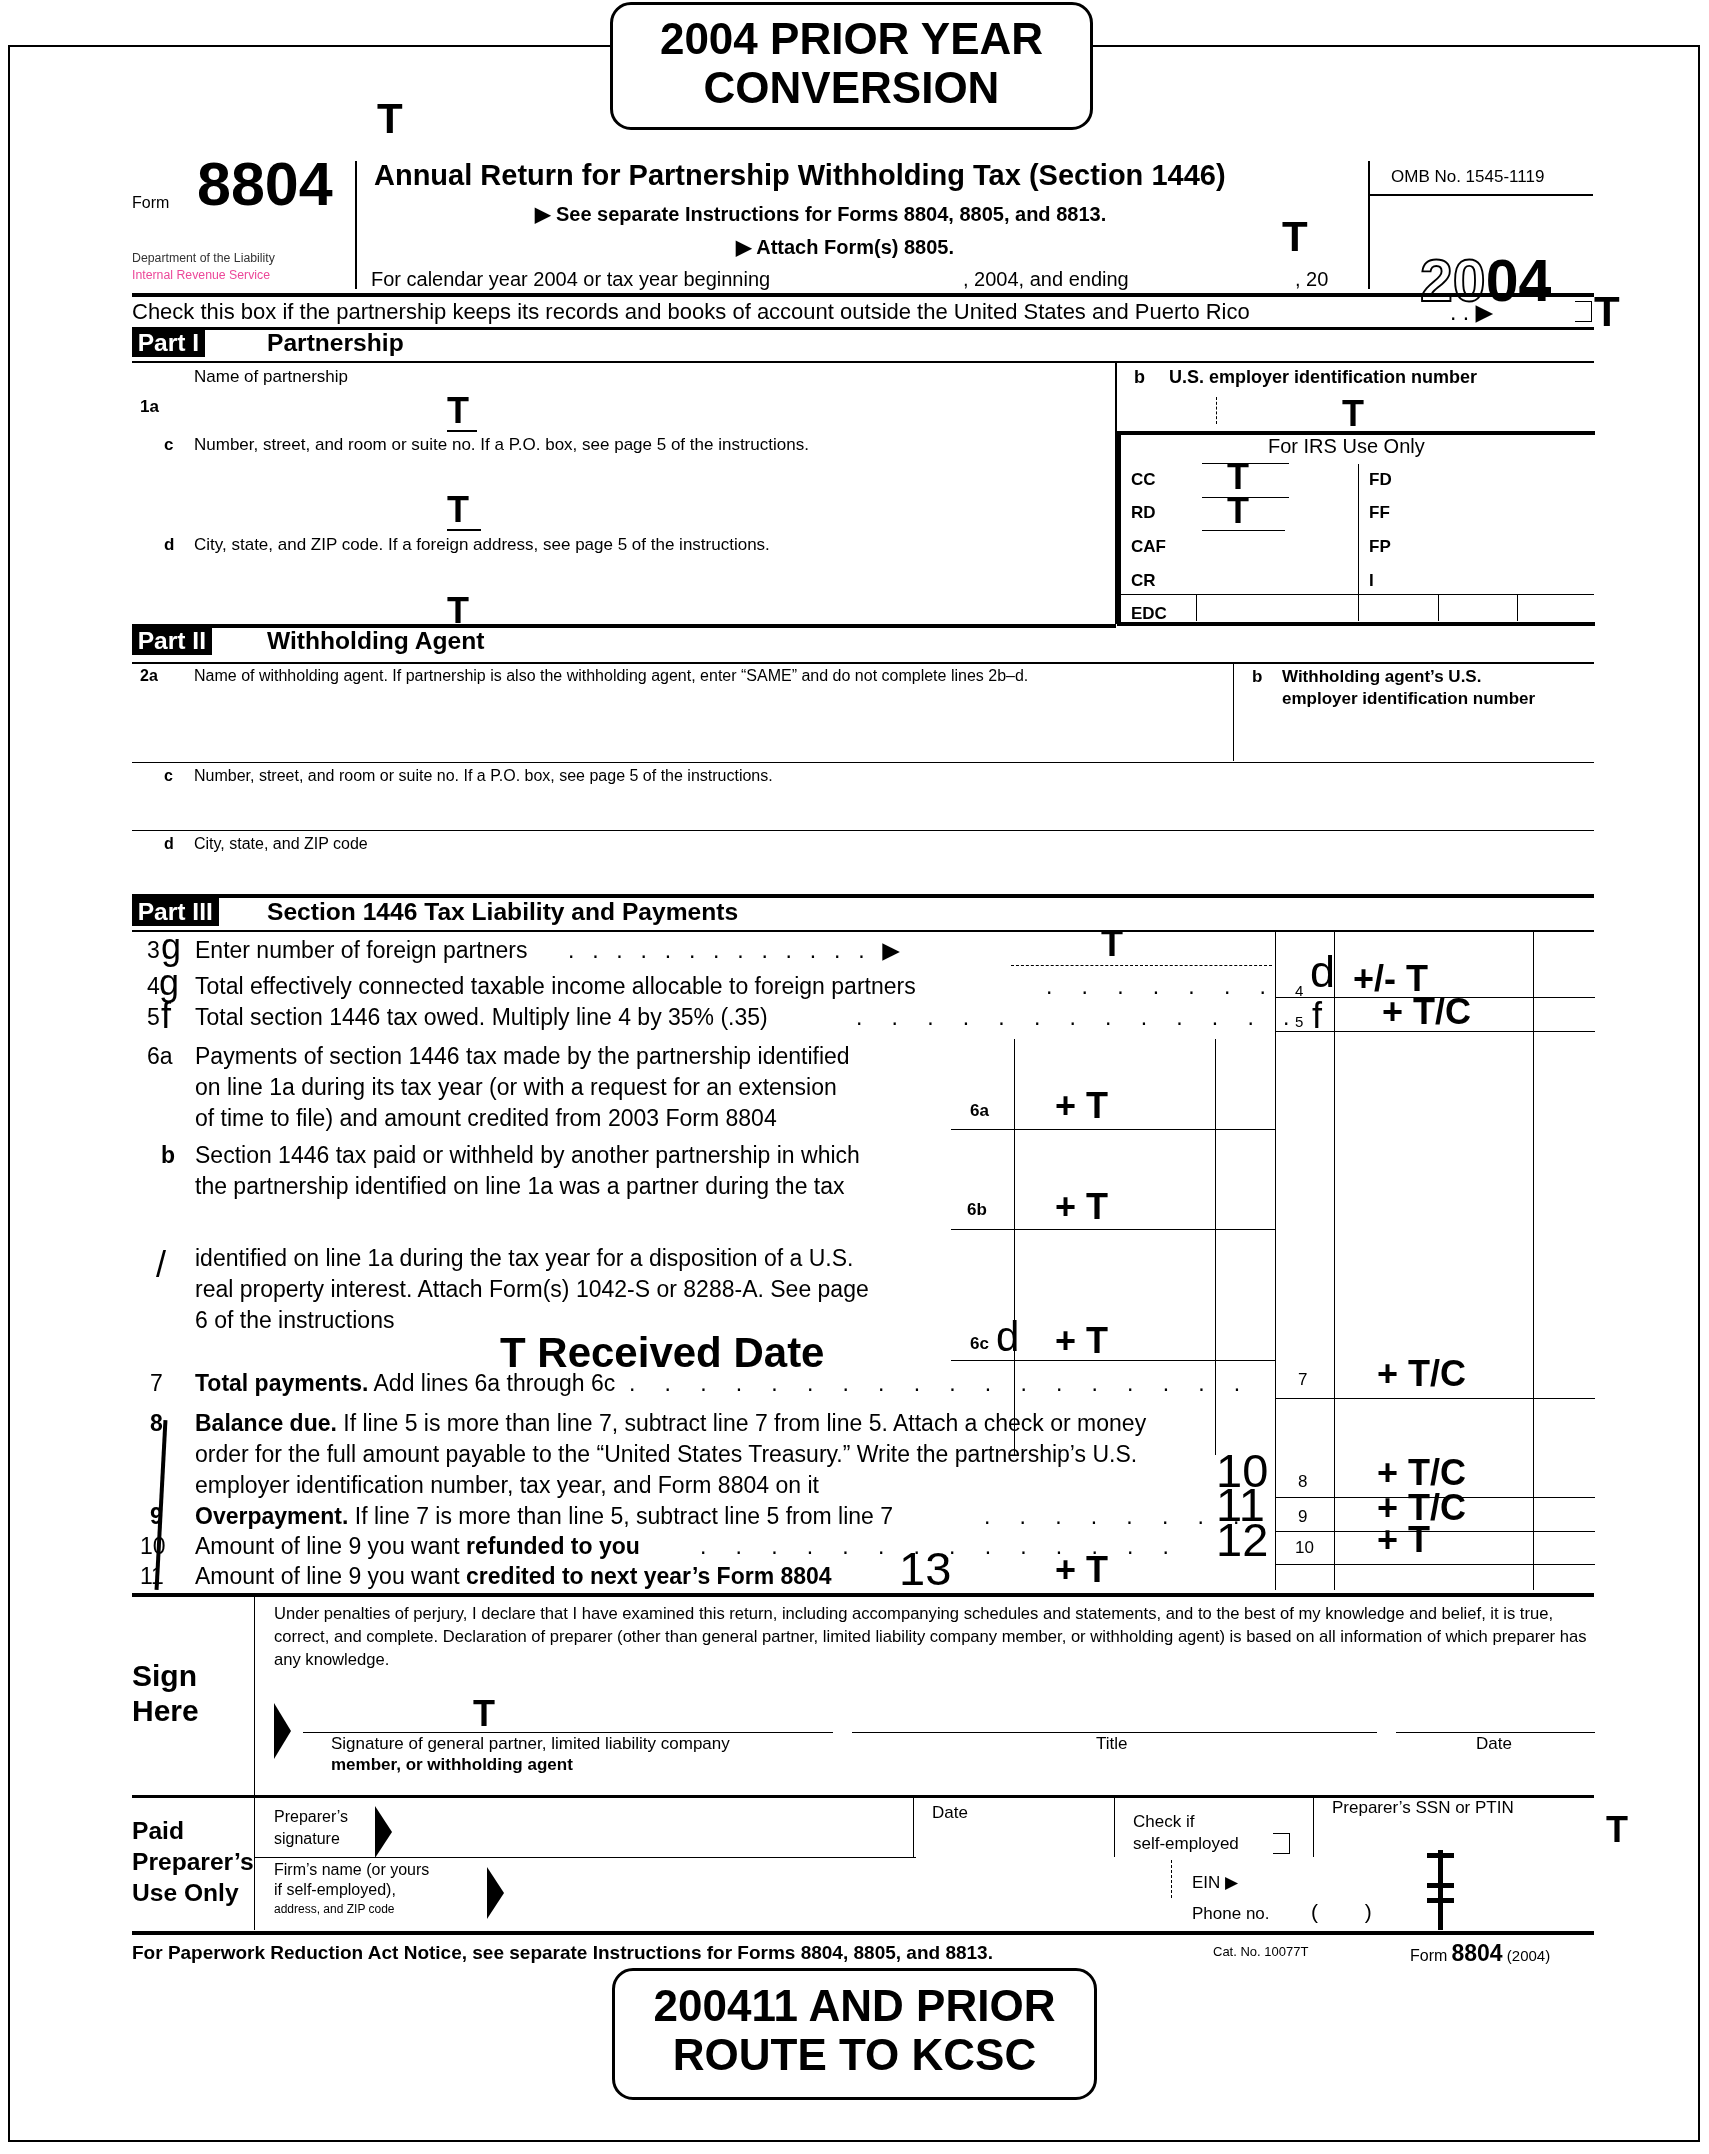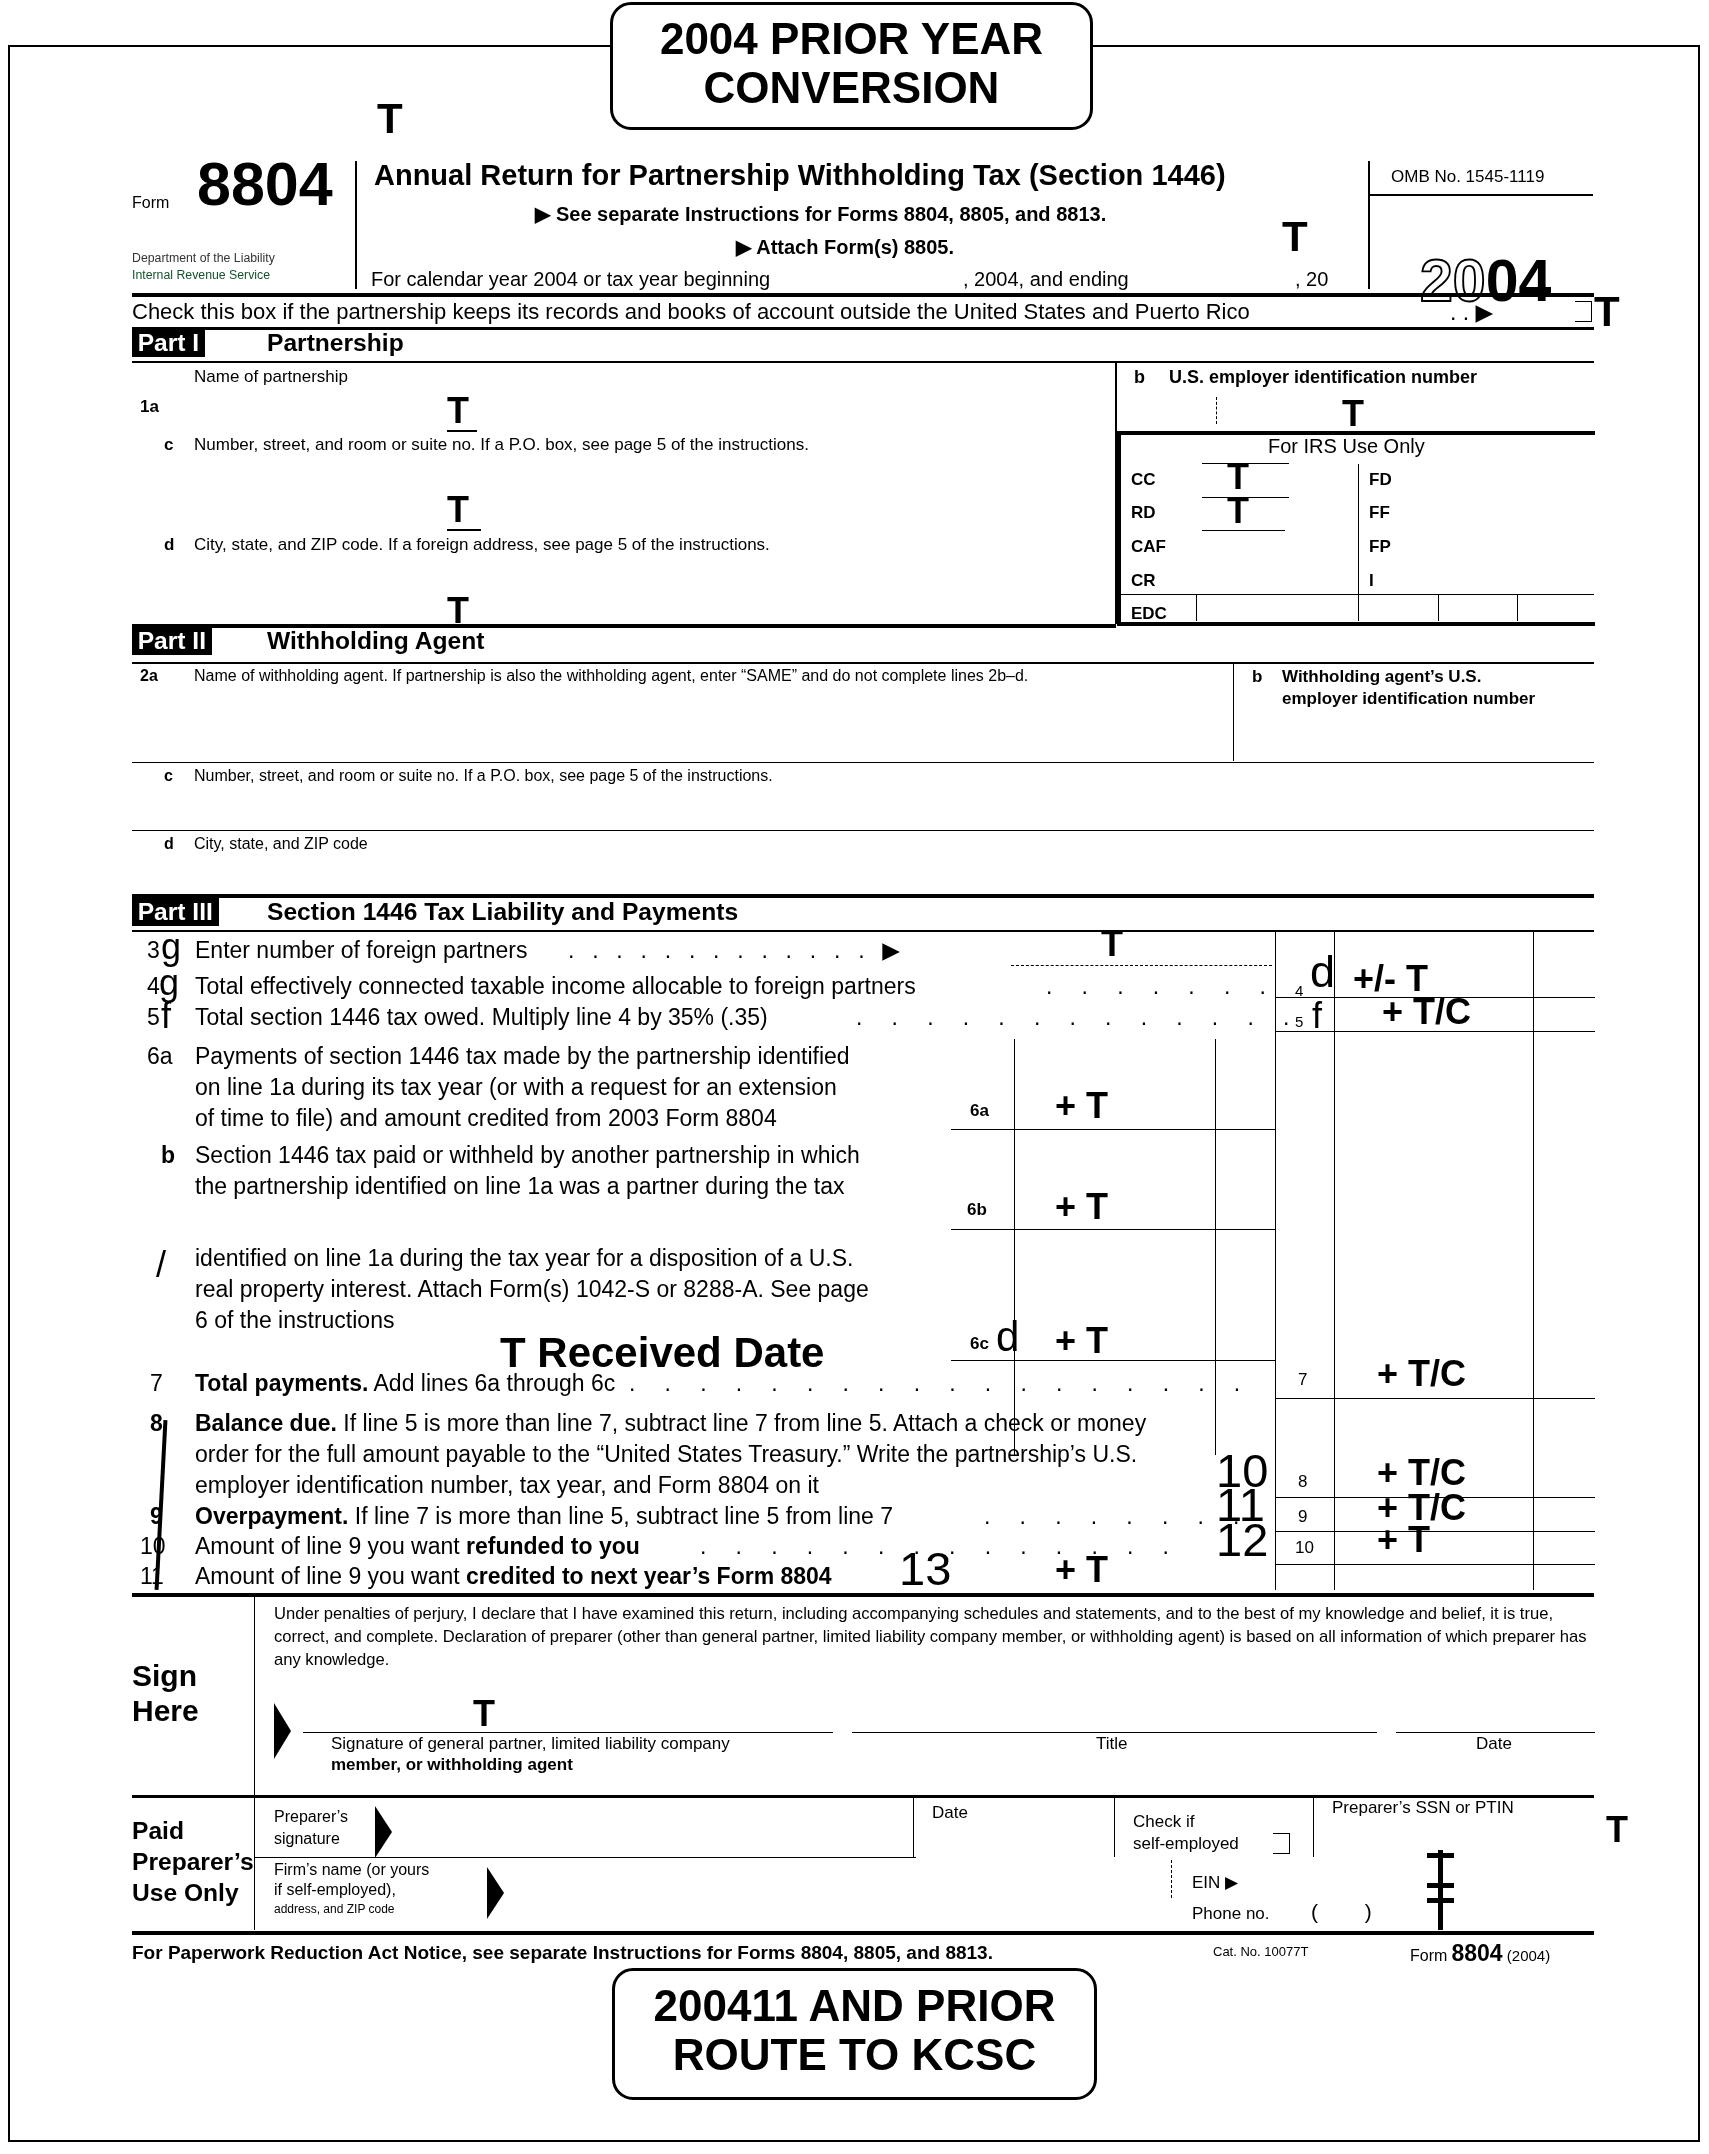--- a/index.html
+++ b/index.html
@@ -35,21 +35,21 @@
 <div class="stamp" style="left:610px; top:1.9px; width:483px; height:128px;">
   <div>2004 PRIOR YEAR</div>
   <div>CONVERSION</div>
 </div>
 
 <div class="mark" style="left:377px; top:98px;">T</div>
 
 <div class="lbl" style="left:132px; top:194px; font-size:16px;">Form</div>
 <div class="abs bold" style="left:197px; top:151px; font-size:61px; line-height:66px;">8804</div>
 <div class="lbl" style="left:132px; top:251px; font-size:12.3px; color:#333;">Department of the Liability</div>
-<div class="lbl" style="left:132px; top:268px; font-size:12.3px; color:#14532d;">Internal Revenue Service</div>
+<div class="lbl" style="left:132px; top:268px; font-size:12.3px; color:#ec4899;">Internal Revenue Service</div>
 <div class="vl" style="left:355px; top:161px; width:1.9px; height:128px;"></div>
 
 <div class="abs bold" style="left:374px; top:159px; font-size:29px; white-space:nowrap;">Annual Return for Partnership Withholding Tax (Section 1446)</div>
 <div class="lbl bold" style="left:535px; top:202px; font-size:20px;">▶ See separate Instructions for Forms 8804, 8805, and 8813.</div>
 <div class="lbl bold" style="left:736px; top:235px; font-size:20px;">▶ Attach Form(s) 8805.</div>
 <div class="mark" style="left:1282px; top:216px;">T</div>
 <div class="lbl" style="left:371px; top:268px; font-size:20px;">For calendar year 2004 or tax year beginning</div>
 <div class="lbl" style="left:963px; top:268px; font-size:20px;">, 2004, and ending</div>
 <div class="lbl" style="left:1295px; top:268px; font-size:20px;">, 20</div>
 <div class="vl" style="left:1368px; top:161px; width:1.9px; height:128px;"></div>

